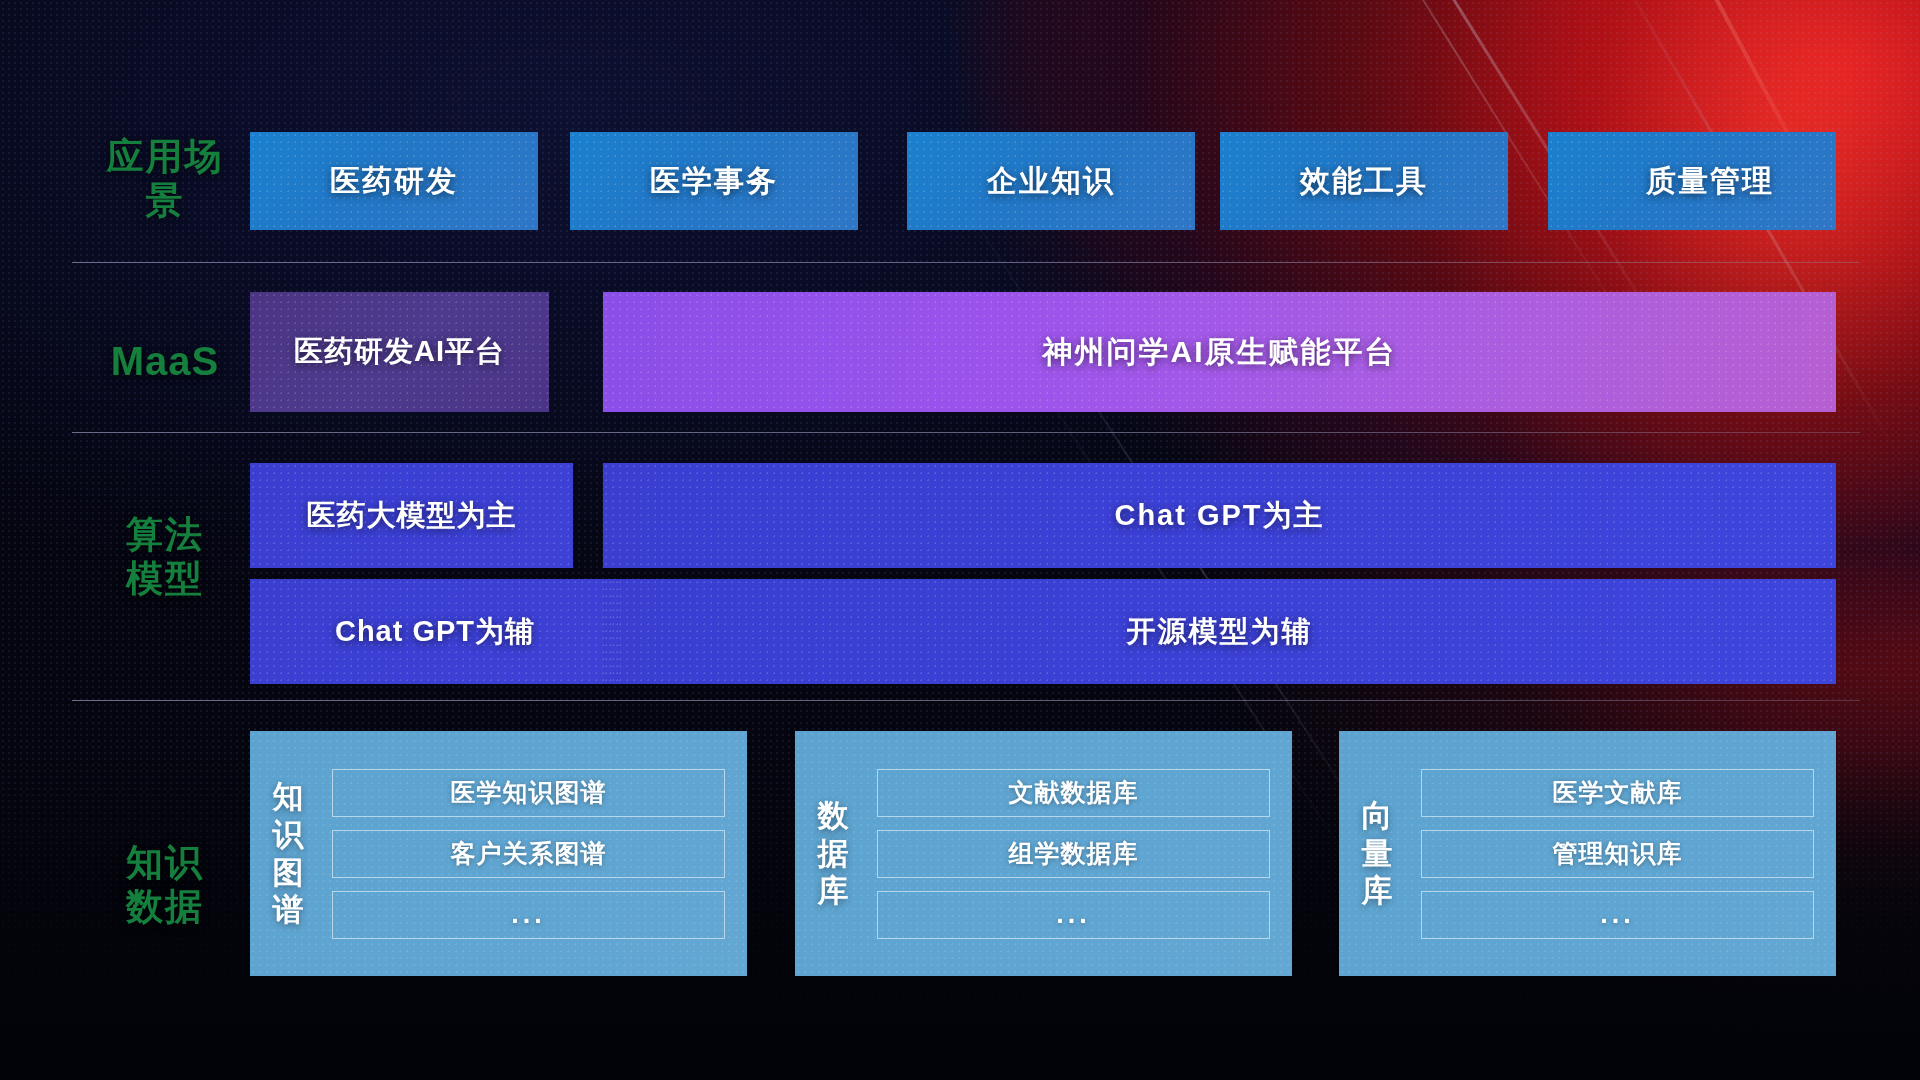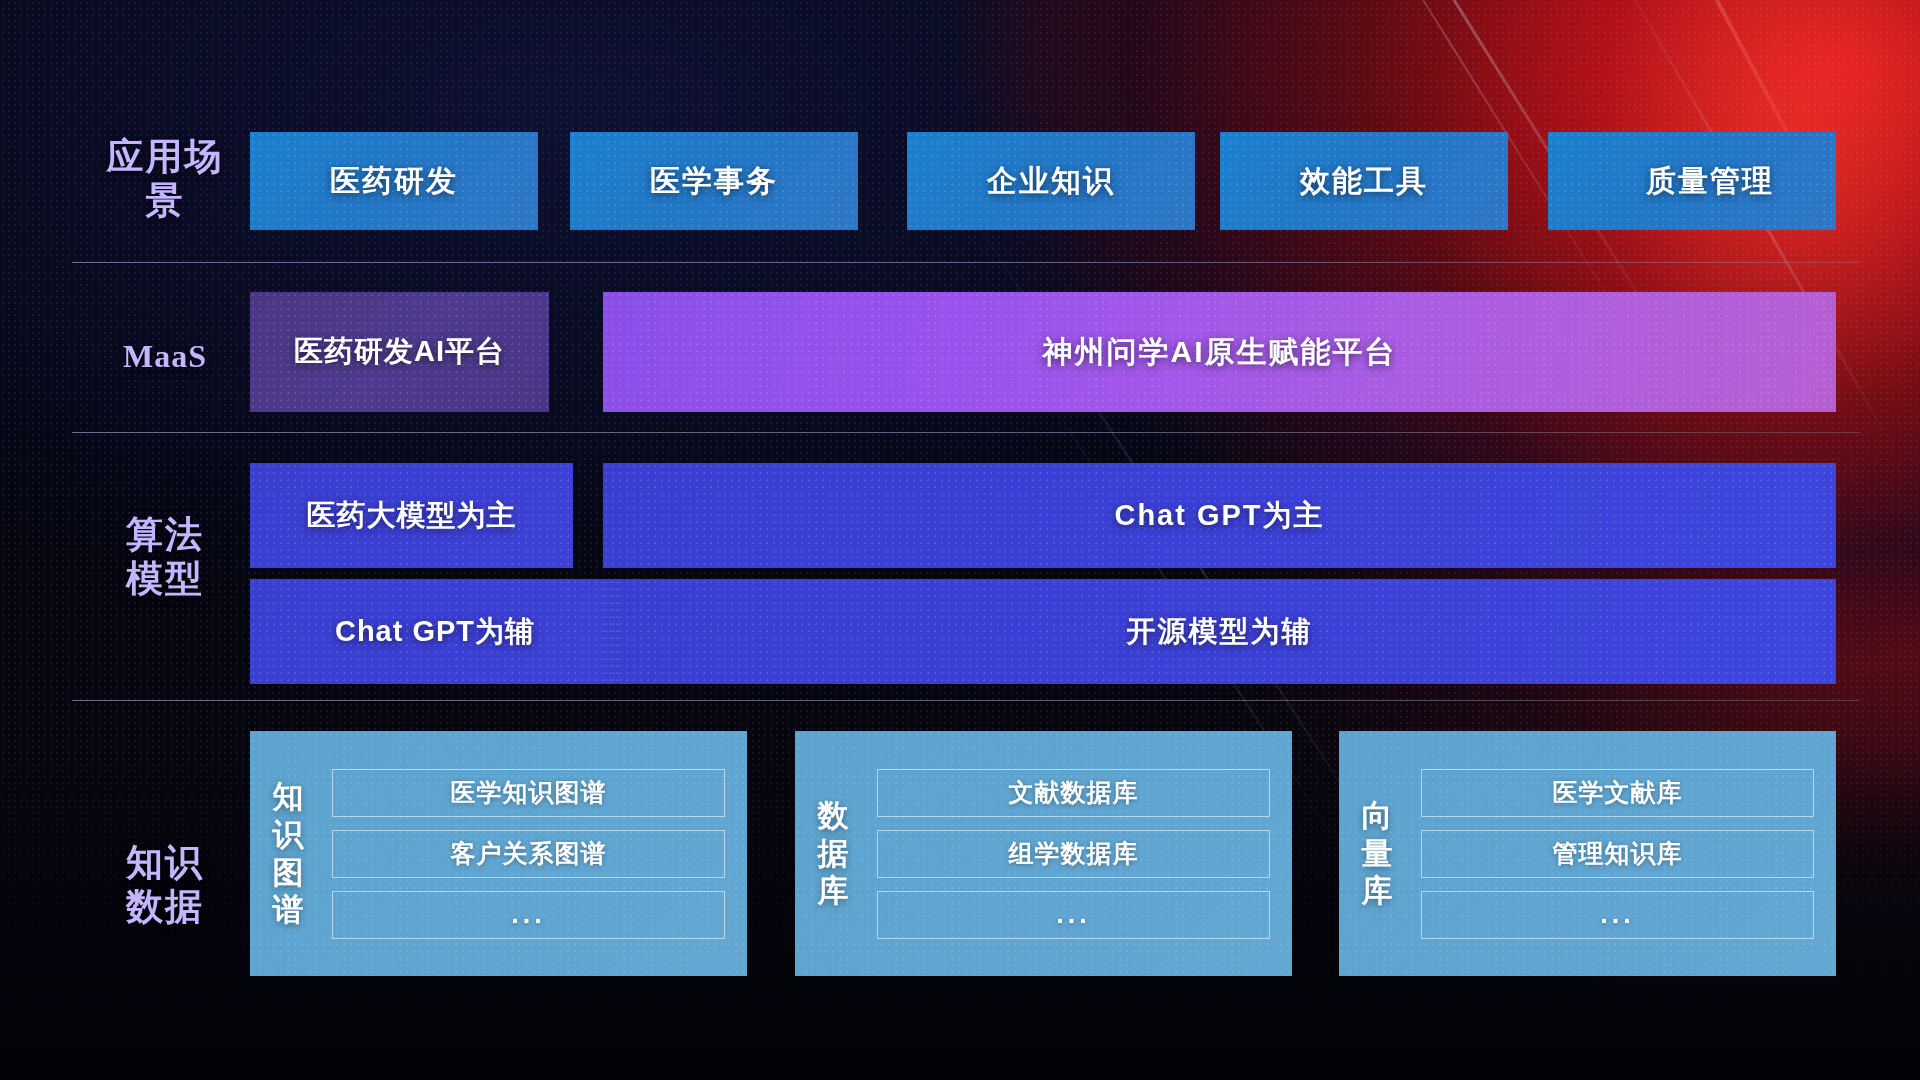--- a/index.html
+++ b/index.html
@@ -39,25 +39,25 @@
 
   
   #stage{position:absolute;inset:0;}
   .row{position:absolute;left:0;right:0;}
   .divider{
     position:absolute;left:72px;right:60px;height:1px;
     background:linear-gradient(90deg,rgba(175,170,210,.62) 0%,rgba(170,168,205,.55) 55%,rgba(150,150,190,.30) 100%);
   }
   .rowlabel{
     position:absolute;left:90px;width:150px;text-align:center;
-    color:#c4b5fd;font-weight:bold;line-height:1.18;
+    color:#15803d;font-weight:bold;line-height:1.18;
     letter-spacing:2px;text-shadow:0 2px 10px rgba(0,0,0,.75);
   }
   .rowlabel.cjk{font-size:37px;}
-  .rowlabel.lat{font-size:32px;letter-spacing:1px;font-family:Liberation Serif, serif;}
+  .rowlabel.lat{font-size:40px;letter-spacing:1px;}
 
   .card{
     position:absolute;display:flex;align-items:center;justify-content:center;
     color:#fff;font-weight:bold;text-align:center;
     text-shadow:0 2px 8px rgba(0,0,0,.55);
     box-sizing:border-box;
   }
   .card .dots{position:absolute;inset:0;opacity:.30;pointer-events:none;
     background-image:radial-gradient(rgba(255,255,255,.5) 1px, rgba(0,0,0,0) 1px);background-size:7px 7px;}
   .card > span{position:relative;z-index:2;}

